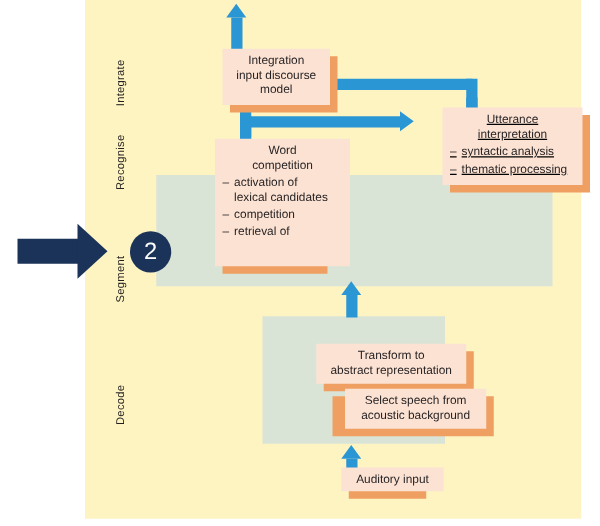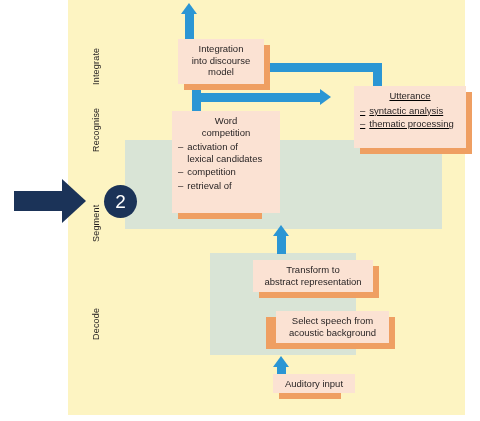--- a/index.html
+++ b/index.html
@@ -194,31 +194,32 @@
   <div class="tri tri-up" style="left:273px; top:225px;"></div>
 
   <div class="bl" style="left:277px; top:367px; width:9px; height:16px;"></div>
   <div class="tri tri-up" style="left:273px; top:356px;"></div>
 
   <div class="boxwrap" style="left:146px; top:39px; width:86px; height:45px;">
     <div class="boxshadow"></div>
     <div class="box" style="width:86px; height:45px;">
       <div class="box-title">
         <div>Integration</div>
-        <div>into discourse</div>
+        <div>input discourse</div>
         <div>model</div>
       </div>
     </div>
   </div>
 
   <div class="boxwrap" style="left:322px; top:86px; width:112px; height:62px;text-decoration:underline;">
     <div class="boxshadow"></div>
     <div class="box" style="width:112px; height:62px;">
       <div class="box-title">
         <div>Utterance</div>
+        <div>interpretation</div>
       </div>
       <div class="bullets">
         <div class="bullet">
           <span class="dash">–</span>
           <span class="btext">syntactic analysis</span>
         </div>
         <div class="bullet">
           <span class="dash">–</span>
           <span class="btext">thematic processing</span>
         </div>
@@ -248,21 +249,21 @@
         <div class="bullet">
           <span class="dash">–</span>
           <span class="btext">
             <span>retrieval of</span><br>
           </span>
         </div>
       </div>
     </div>
   </div>
 
-  <div class="boxwrap" style="left:221px; top:260px; width:120px; height:32px;">
+  <div class="boxwrap" style="left:221px; top:275px; width:120px; height:32px;">
     <div class="boxshadow"></div>
     <div class="box" style="width:120px; height:32px;">
       <div class="box-title">
         <div>Transform to</div>
         <div>abstract representation</div>
       </div>
     </div>
   </div>
 
   <div class="boxwrap" style="left:228px; top:311px; width:113px; height:32px;padding-left:16px;">

